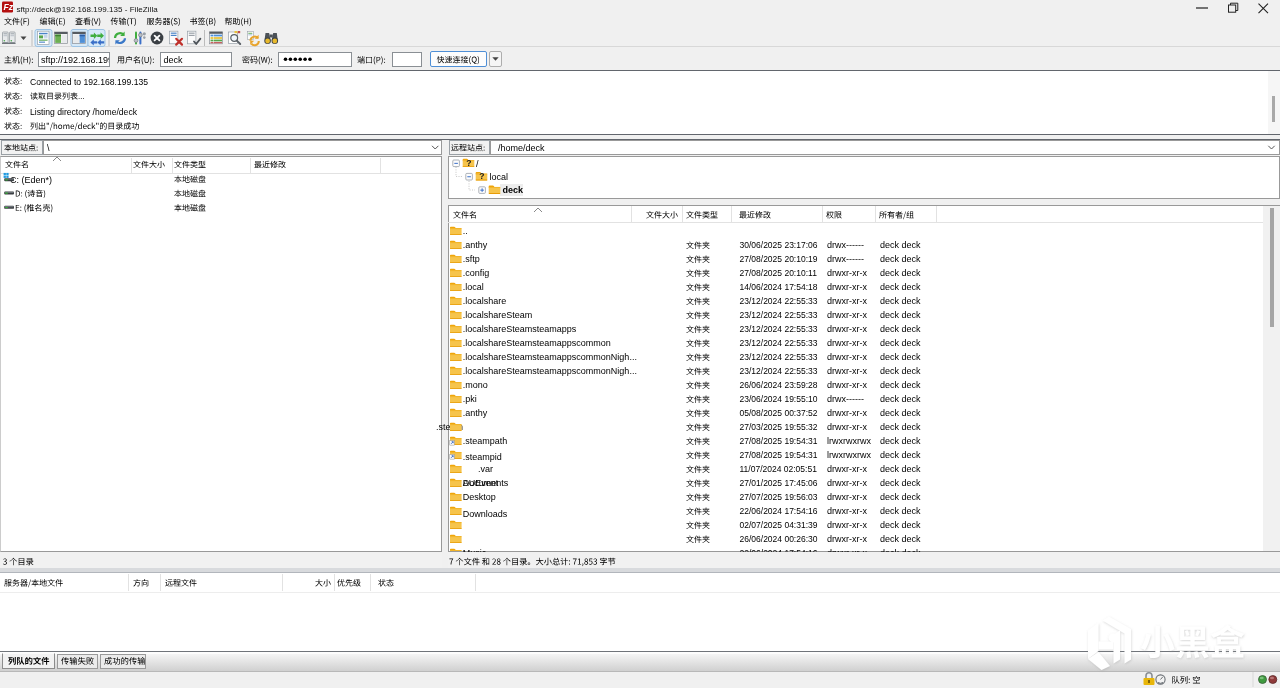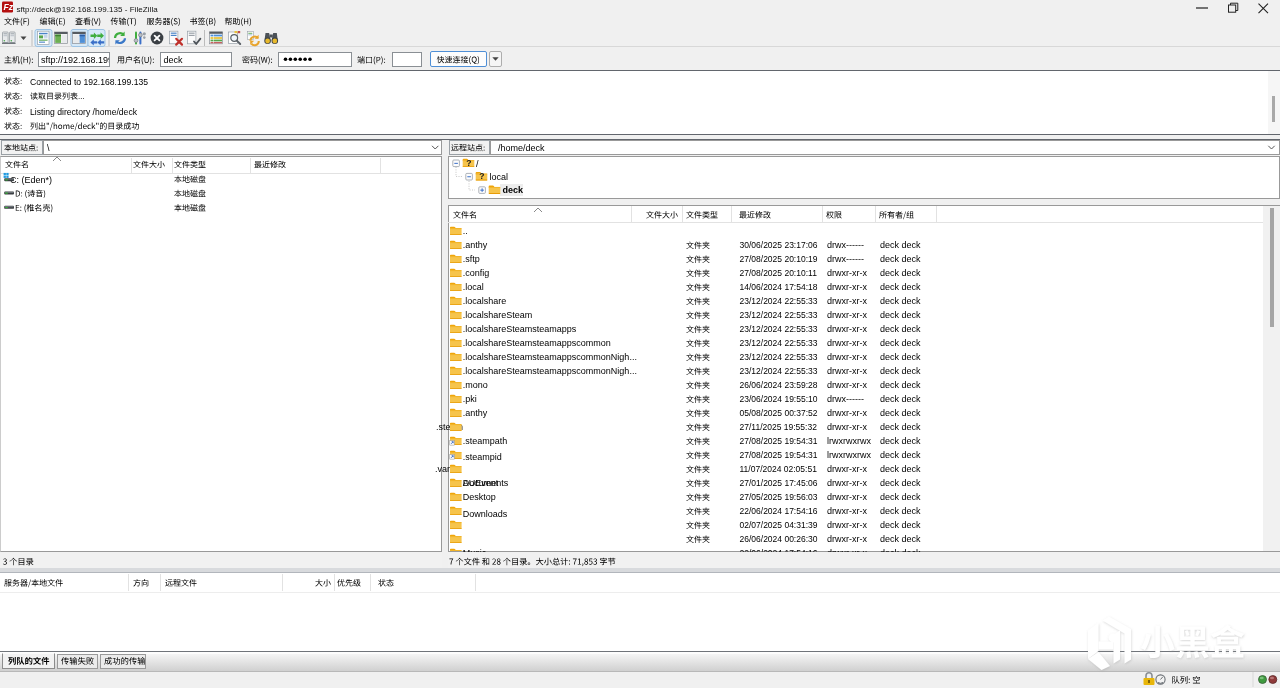--- a/index.html
+++ b/index.html
@@ -291,41 +291,41 @@
       <div class="t t9" style="left:880px;top:380.5px">deck deck</div>
       <div class="t t9" style="left:462.8px;top:394.5px">.pki</div>
       <div class="t t85" style="left:739.5px;top:395px">23/06/2024 19:55:10</div>
       <div class="t t9" style="left:827px;top:394.5px">drwx------</div>
       <div class="t t9" style="left:880px;top:394.5px">deck deck</div>
       <div class="t t9" style="left:462.8px;top:408.5px">.anthy</div>
       <div class="t t85" style="left:739.5px;top:409px">05/08/2025 00:37:52</div>
       <div class="t t9" style="left:827px;top:408.5px">drwxr-xr-x</div>
       <div class="t t9" style="left:880px;top:408.5px">deck deck</div>
       <div class="t t9" style="left:436px;top:422.5px">.steam</div>
-      <div class="t t85" style="left:739.5px;top:423px">27/11/2025 19:55:32</div>
+      <div class="t t85" style="left:739.5px;top:423px">27/03/2025 19:55:32</div>
       <div class="t t9" style="left:827px;top:422.5px">drwxr-xr-x</div>
       <div class="t t9" style="left:880px;top:422.5px">deck deck</div>
       <div class="t t9" style="left:462.8px;top:436.5px">.steampath</div>
       <div class="t t85" style="left:739.5px;top:437px">27/08/2025 19:54:31</div>
       <div class="t t9" style="left:827px;top:436.5px">lrwxrwxrwx</div>
       <div class="t t9" style="left:880px;top:436.5px">deck deck</div>
       <div class="t t9" style="left:462.8px;top:453px">.steampid</div>
       <div class="t t85" style="left:739.5px;top:451px">27/08/2025 19:54:31</div>
       <div class="t t9" style="left:827px;top:450.5px">lrwxrwxrwx</div>
       <div class="t t9" style="left:880px;top:450.5px">deck deck</div>
-      <div class="t t9" style="left:435px;top:464.5px">.var</div>
+      <div class="t t9" style="left:478px;top:464.5px">.var</div>
       <div class="t t85" style="left:739.5px;top:465px">11/07/2024 02:05:51</div>
       <div class="t t9" style="left:827px;top:464.5px">drwxr-xr-x</div>
       <div class="t t9" style="left:880px;top:464.5px">deck deck</div>
       <div class="t t9" style="left:462.8px;top:478.5px">AUEvent</div>
       <div class="t t85" style="left:739.5px;top:479px">27/01/2025 17:45:06</div>
       <div class="t t9" style="left:827px;top:478.5px">drwxr-xr-x</div>
       <div class="t t9" style="left:880px;top:478.5px">deck deck</div>
       <div class="t t9" style="left:462.8px;top:492.5px">Desktop</div>
-      <div class="t t85" style="left:739.5px;top:493px">27/05/2025 19:56:03</div>
+      <div class="t t85" style="left:739.5px;top:493px">27/07/2025 19:56:03</div>
       <div class="t t9" style="left:827px;top:492.5px">drwxr-xr-x</div>
       <div class="t t9" style="left:880px;top:492.5px">deck deck</div>
       <div class="t t9" style="left:462.8px;top:479px">Documents</div>
       <div class="t t85" style="left:739.5px;top:507px">22/06/2024 17:54:16</div>
       <div class="t t9" style="left:827px;top:506.5px">drwxr-xr-x</div>
       <div class="t t9" style="left:880px;top:506.5px">deck deck</div>
       <div class="t t9" style="left:462.8px;top:510px">Downloads</div>
       <div class="t t85" style="left:739.5px;top:521px">02/07/2025 04:31:39</div>
       <div class="t t9" style="left:827px;top:520.5px">drwxr-xr-x</div>
       <div class="t t9" style="left:880px;top:520.5px">deck deck</div>

